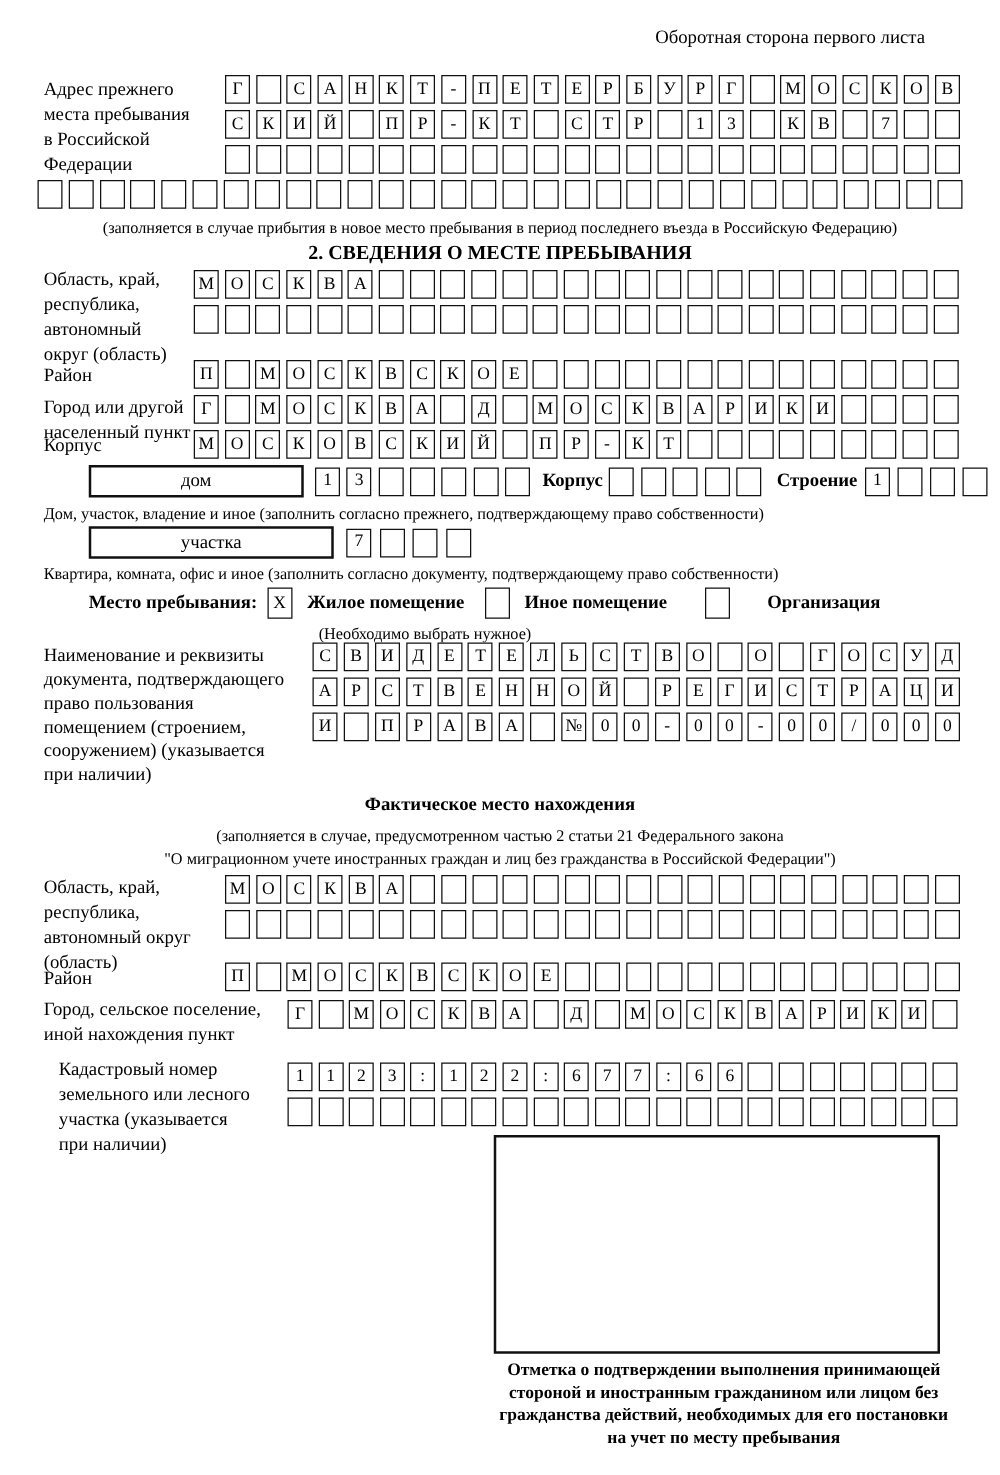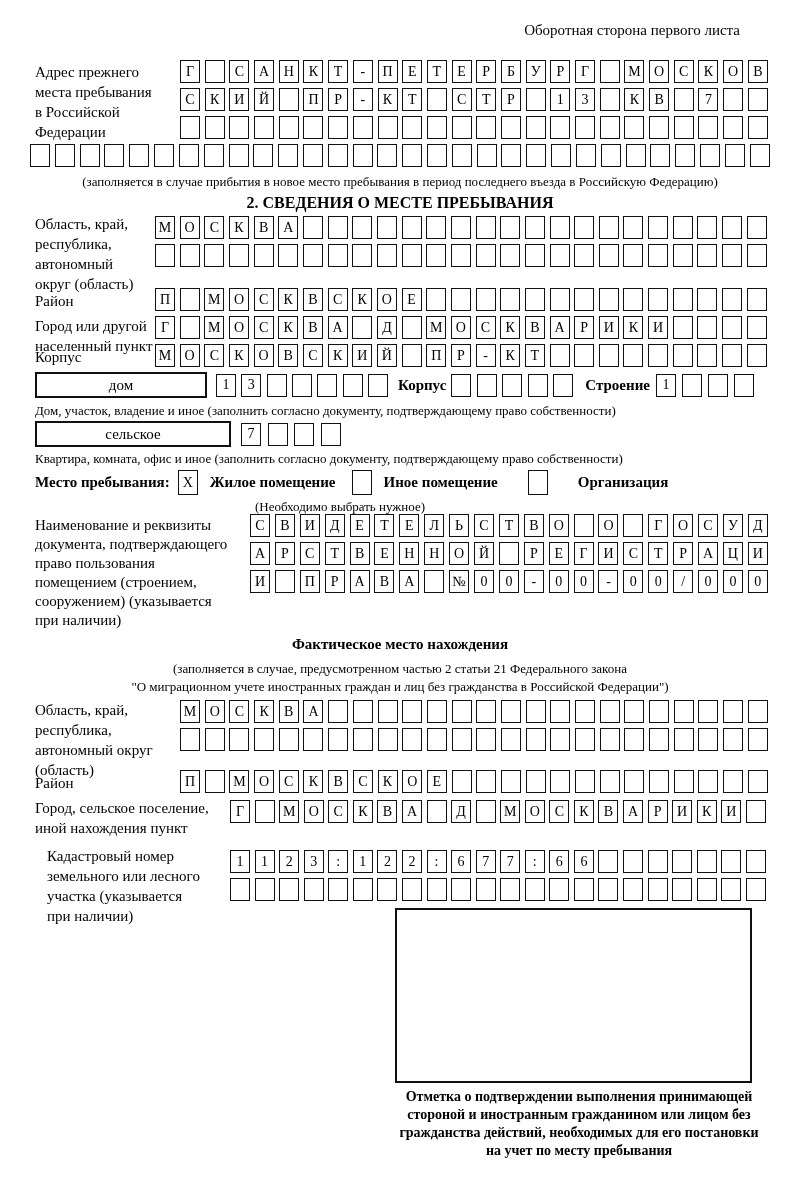--- a/index.html
+++ b/index.html
@@ -13,21 +13,21 @@
   .bold { font-weight:bold; }
   .fullw { left:0; width:800px; }
   .boxrow { display:flex; justify-content:space-between; }
   .cell { width:20px; height:23px; border:1.6px solid #111; display:flex; align-items:center;
           justify-content:center; font-size:14px; flex:none; background:#fff; }
   .rowstack { display:flex; flex-direction:column; gap:5px; }
   .w588 { width:588px; } .w612 { width:612px; } .w740 { width:740px; }
   .w518 { width:518px; } .w536 { width:536px; }
   .fieldbox { border:2px solid #111; display:flex; align-items:center; justify-content:center;
               font-size:15px; background:#fff; }
-  .inline { display:flex; align-items:center; }
+  .inline { display:flex; align-items:center;margin-left:36px; }
   .it { font-size:15px; white-space:nowrap;font-weight:bold; }
   .stamp { border:2px solid #111; background:#fff; }
   .pre { white-space:pre-line; }
 </style>
 </head>
 <body>
 
 <div class="page">
 
   <div class="abs lbl" style="left:35px; top:62px; width:145px;">Адрес прежнего
@@ -321,24 +321,24 @@
         <div class="cell"></div>
       </div>
     <div class="it" style="margin-left:12px;">Строение</div>
     <div class="boxrow" style="width:98px; margin-left:6px;">
         <div class="cell">1</div>
         <div class="cell"></div>
         <div class="cell"></div>
         <div class="cell"></div>
       </div>
   </div>
-  <div class="abs note" style="left:35px; top:402px;">Дом, участок, владение и иное (заполнить согласно документу, подтверждающему право собственности)</div>
+  <div class="abs note" style="left:35px; top:402px;">Дом, участок, владение и иное (заполнить согласно прежнего, подтверждающему право собственности)</div>
 
   <div class="abs inline" style="left:35px; top:421px;">
-    <div class="fieldbox" style="width:196px; height:26px;">сельское</div>
+    <div class="fieldbox" style="width:196px; height:26px;">участка</div>
     <div class="boxrow" style="width:100px; margin-left:10px;">
         <div class="cell">7</div>
         <div class="cell"></div>
         <div class="cell"></div>
         <div class="cell"></div>
       </div>
   </div>
   <div class="abs note" style="left:35px; top:450px;">Квартира, комната, офис и иное (заполнить согласно документу, подтверждающему право собственности)</div>
 
   <div class="abs note center" style="left:0; top:498px; width:680px;">(Необходимо выбрать нужное)</div>

